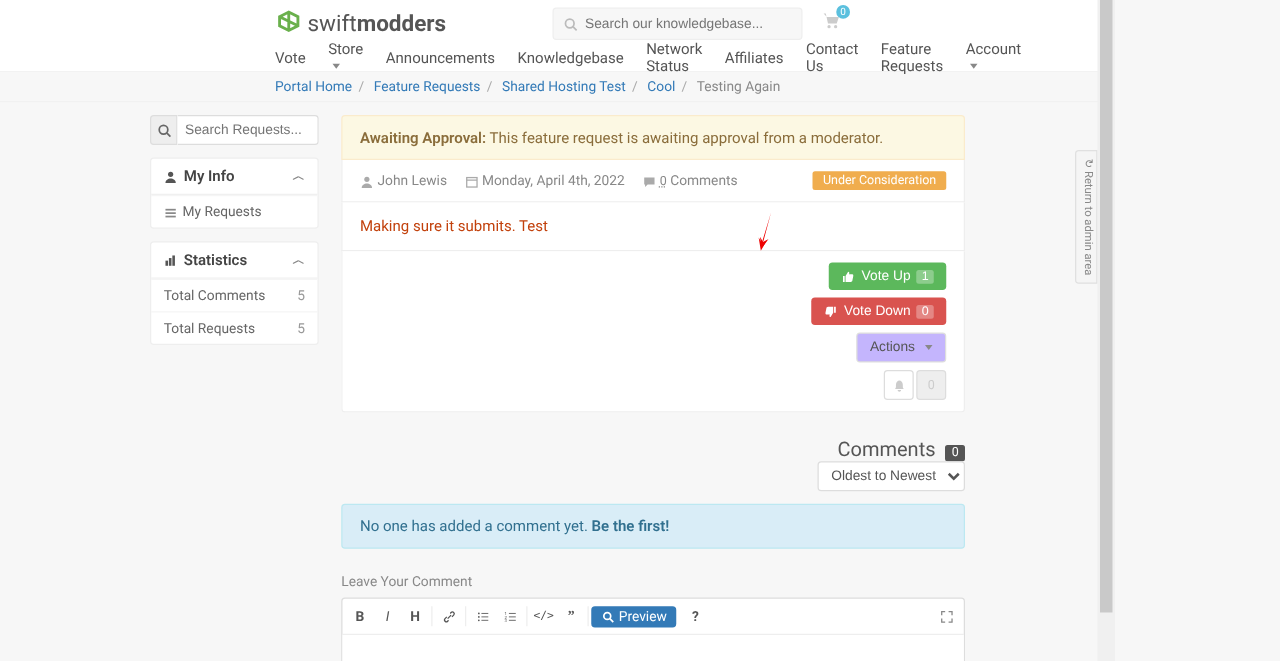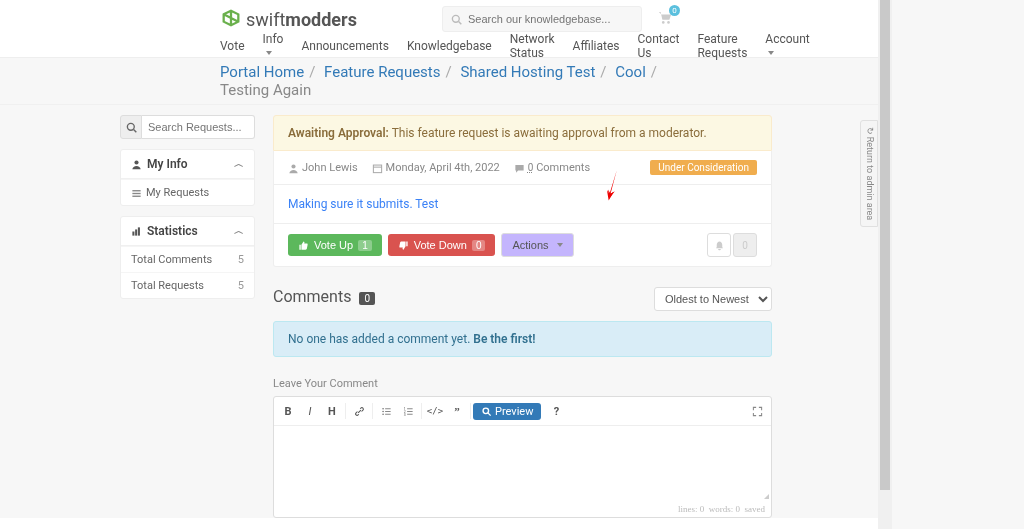--- a/index.html
+++ b/index.html
@@ -14,53 +14,53 @@
 .logo-text b { font-weight: 700; }
 .header-right { margin-left: auto; display: flex; align-items: center; gap: 16px; }
 .searchbox { display: flex; align-items: center; background: #f7f7f7; border: 1px solid #eee; border-radius: 3px; height: 26px; padding: 0 8px; width: 200px; }
 .searchbox input { border: none; background: transparent; font-size: 11px; color: #aaa; outline: none; width: 100%; margin-left: 6px; }
 .cart { position: relative; color: #ccc; }
 .cart-badge { position: absolute; top: -6px; right: -8px; background: #5bc0de; color: #fff; font-size: 8px; border-radius: 50%; width: 11px; height: 11px; display: flex; align-items: center; justify-content: center; }
 .navbar { height: 20px; background: #fff; border-bottom: 1px solid #eee; display: flex; align-items: center; padding: 0 220px; font-size: 12px; padding-bottom: 4px; }
 .navbar a { color: #555; text-decoration: none; margin-right: 18px; }
 .navbar .account { margin-left: auto; margin-right: 0; }
 .caret { display: inline-block; margin-left: 3px; border-top: 4px solid #888; border-left: 3px solid transparent; border-right: 3px solid transparent; vertical-align: middle; }
-.breadbar { background: #f7f7f7; border-bottom: 1px solid #f0f0f0; padding: 5px 220px; font-size: 15px; }
+.breadbar { background: #f7f7f7; border-bottom: 1px solid #f0f0f0; padding: 5px 220px; font-size: 11px; }
 .breadbar a { color: #337ab7; text-decoration: none; }
 .breadbar .sep { color: #aaa; margin: 0 5px; }
 .breadbar .current { color: #888; }
 .main { display: flex; gap: 18px; padding: 10px 120px 0; background: #f7f7f7; align-items: flex-start; }
 .sidebar { width: 135px; flex-shrink: 0; }
 .side-search { display: flex; margin-bottom: 10px; }
 .side-search-btn { width: 22px; height: 24px; background: #eee; border: 1px solid #ddd; border-radius: 3px 0 0 3px; display: flex; align-items: center; justify-content: center; font-size: 10px; color: #666; }
 .side-search input { flex: 1; border: 1px solid #ddd; border-left: none; border-radius: 0 3px 3px 0; padding: 0 6px; font-size: 11px; height: 24px; outline: none; width: 100%; }
 .panel { background: #fff; border: 1px solid #eee; border-radius: 3px; margin-bottom: 10px; }
 .panel-h { padding: 7px 10px; font-size: 12px; font-weight: 600; color: #444; display: flex; align-items: center; border-bottom: 1px solid #f0f0f0; }
 .panel-h .chev { margin-left: auto; font-size: 10px; color: #888; }
 .panel-row { padding: 6px 10px; font-size: 11px; color: #666; display: flex; align-items: center; border-top: 1px solid #f5f5f5; }
 .panel-row:first-of-type { border-top: none; }
 .panel-row .num { margin-left: auto; color: #999; }
 .content { flex: 1; min-width: 0; }
 .notice { background: #fcf8e3; border: 1px solid #faebcc; border-radius: 3px 3px 0 0; padding: 10px 14px; font-size: 12px; color: #8a6d3b; }
 .notice b { font-weight: 600; }
 .meta { background: #fff; border: 1px solid #eee; border-top: none; padding: 9px 14px; font-size: 11px; color: #888; display: flex; align-items: center; gap: 14px; }
 .meta .u { font-size: 10px; }
 .status-tag { background: #f0ad4e; color: #fff; font-size: 10px; padding: 2px 8px; border-radius: 2px; margin-left: auto; }
-.body-row { background: #fff; border: 1px solid #eee; border-top: none; padding: 12px 14px; font-size: 12px; color: #3b82f6; }
-.actions-row { background: #fff; border: 1px solid #eee; border-top: none; border-radius: 0 0 3px 3px; padding: 9px 14px; display: flex; align-items: center; gap: 6px; }
+.body-row { background: #fff; border: 1px solid #eee; border-top: none; padding: 12px 14px; font-size: 12px; color: #c2410c; }
+.actions-row { background: #fff; border: 1px solid #eee; border-top: none; border-radius: 0 0 3px 3px; padding: 9px 14px; display: flex; align-items: flex-end; gap: 6px; flex-direction: column; }
 .btn { border: none; border-radius: 3px; padding: 5px 10px; font-size: 11px; cursor: pointer; display: inline-flex; align-items: center; gap: 5px; }
 .btn-up { background: #5cb85c; color: #fff; }
 .btn-down { background: #d9534f; color: #fff; }
 .btn-count { background: rgba(255,255,255,0.3); color: #fff; padding: 0 4px; border-radius: 2px; font-size: 10px; }
 .btn-actions { background: #c4b5fd; border: 1px solid #ddd; color: #555; }
 .bell-group { margin-left: auto; display: flex; gap: 2px; }
 .bell-btn { background: #fff; border: 1px solid #ddd; width: 24px; height: 24px; border-radius: 3px; display: flex; align-items: center; justify-content: center; color: #ccc; font-size: 10px; }
 .arrow { position: absolute; left: 600px; top: 168px; color: #e00; font-size: 28px; transform: rotate(-30deg); pointer-events: none; }
 .arrow svg { width: 30px; height: 30px; }
-.comments-head { display: flex; align-items: flex-start; margin-top: 20px; }
+.comments-head { display: flex; align-items: flex-end; margin-top: 20px; flex-direction: column; }
 .comments-head h3 { font-size: 16px; font-weight: 400; color: #555; }
 .count-badge { background: #555; color: #fff; font-size: 10px; padding: 1px 5px; border-radius: 2px; margin-left: 4px; }
 .sort-sel { margin-left: auto; border: 1px solid #ddd; border-radius: 3px; padding: 4px 6px; font-size: 11px; color: #555; background: #fff; }
 .no-comments { background: #d9edf7; border: 1px solid #bce8f1; border-radius: 3px; padding: 10px 14px; margin-top: 10px; font-size: 12px; color: #31708f; }
 .no-comments b { font-weight: 600; }
 .leave { margin-top: 20px; }
 .leave-h { font-size: 11px; color: #888; margin-bottom: 6px; }
 .editor { border: 1px solid #ddd; border-radius: 3px; background: #fff; }
 .toolbar { display: flex; align-items: center; border-bottom: 1px solid #eee; padding: 3px; gap: 0; }
 .tb { width: 22px; height: 22px; display: flex; align-items: center; justify-content: center; font-size: 11px; color: #555; border-radius: 2px; cursor: pointer; }
@@ -104,21 +104,21 @@
             <circle cx="6" cy="13" r="1.5" fill="#ccc"></circle>
             <circle cx="12" cy="13" r="1.5" fill="#ccc"></circle>
           </svg>
         <span class="cart-badge">0</span>
       </div>
     </div>
   </div>
 
   <div class="navbar">
     <a>Vote</a>
-    <a><span>Info</span><span class="caret"></span></a>
+    <a><span>Store</span><span class="caret"></span></a>
     <a>Announcements</a>
     <a>Knowledgebase</a>
     <a>Network Status</a>
     <a>Affiliates</a>
     <a>Contact Us</a>
     <a>Feature Requests</a>
     <a class="account"><span>Account</span><span class="caret"></span></a>
   </div>
 
   <div class="breadbar">

